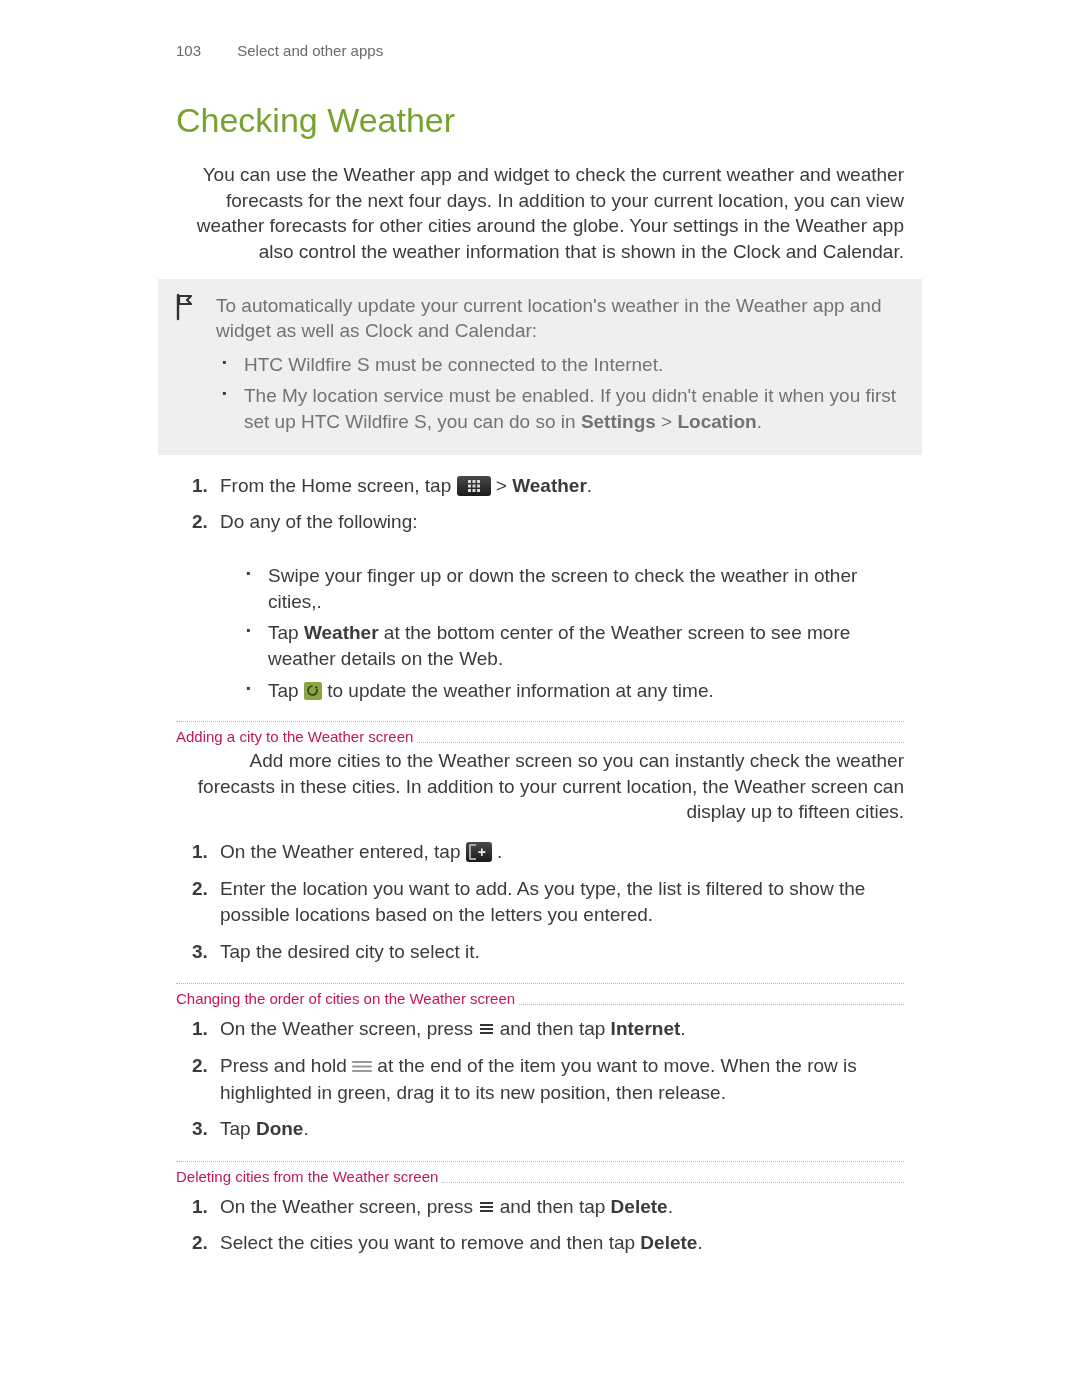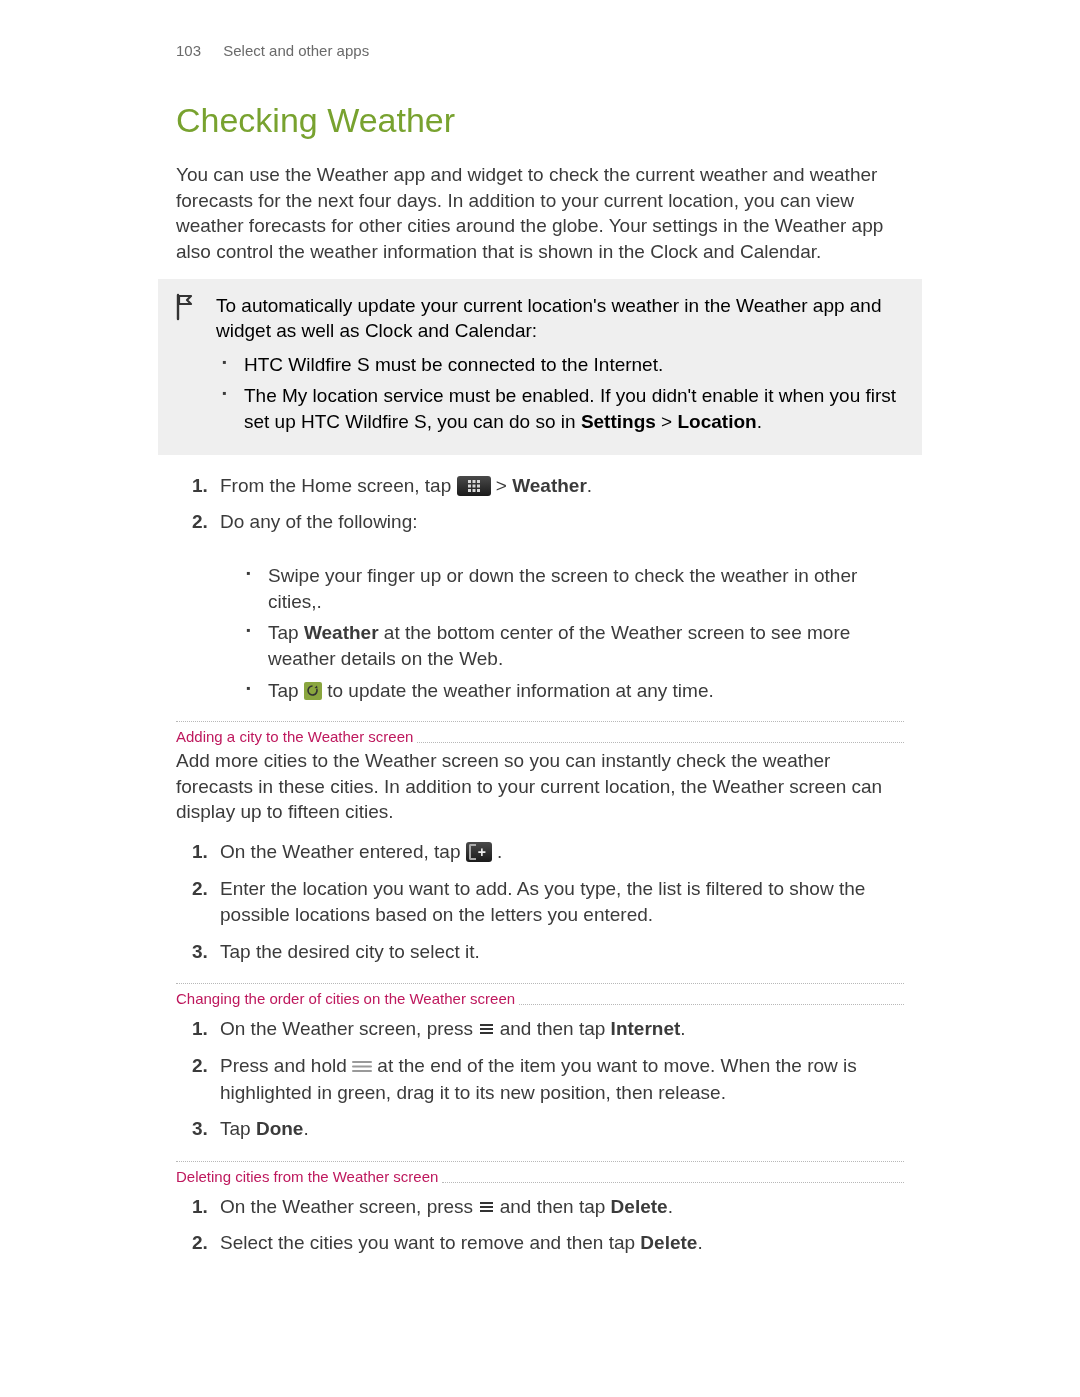--- a/index.html
+++ b/index.html
@@ -11,43 +11,44 @@
     min-height: 1397px;
   }
   .page {
     padding: 42px 176px 60px 176px;
   }
   .page-header {
     font-size: 15px;
     color: #6a6a6a;
     margin-bottom: 42px;
   }
-  .page-header .page-num { margin-right: 18px; }
+  .page-header .page-num { margin-right: 32px; }
   h1.main-title {
     color: #78a22f;
     font-weight: 400;
     font-size: 34px;
     margin-bottom: 22px;
   }
   p.body-text {
     font-size: 19px;
     line-height: 1.35;
     color: #3b3b3b;
     margin-bottom: 14px;
+    text-align: right;
   }
   .note-box {
     background: #efefef;
     padding: 14px 16px 14px 16px;
     margin: 14px -18px 18px -18px;
     display: flex;
     gap: 14px;
   }
   .flag-icon-wrap { flex: 0 0 28px; }
   .flag-icon-wrap svg { width: 24px; height: 28px; }
-  .note-content { flex: 1; font-size: 19px; line-height: 1.35; color: #000000; }
+  .note-content { flex: 1; font-size: 19px; line-height: 1.35; color: #737373; }
   ul.bullets { list-style: none; padding-left: 28px; margin-top: 8px; }
   ul.bullets > li {
     position: relative;
     padding-left: 0;
     margin-bottom: 6px;
     font-size: 19px;
     line-height: 1.35;
   }
   ul.bullets > li::before {
     content: "▪";

